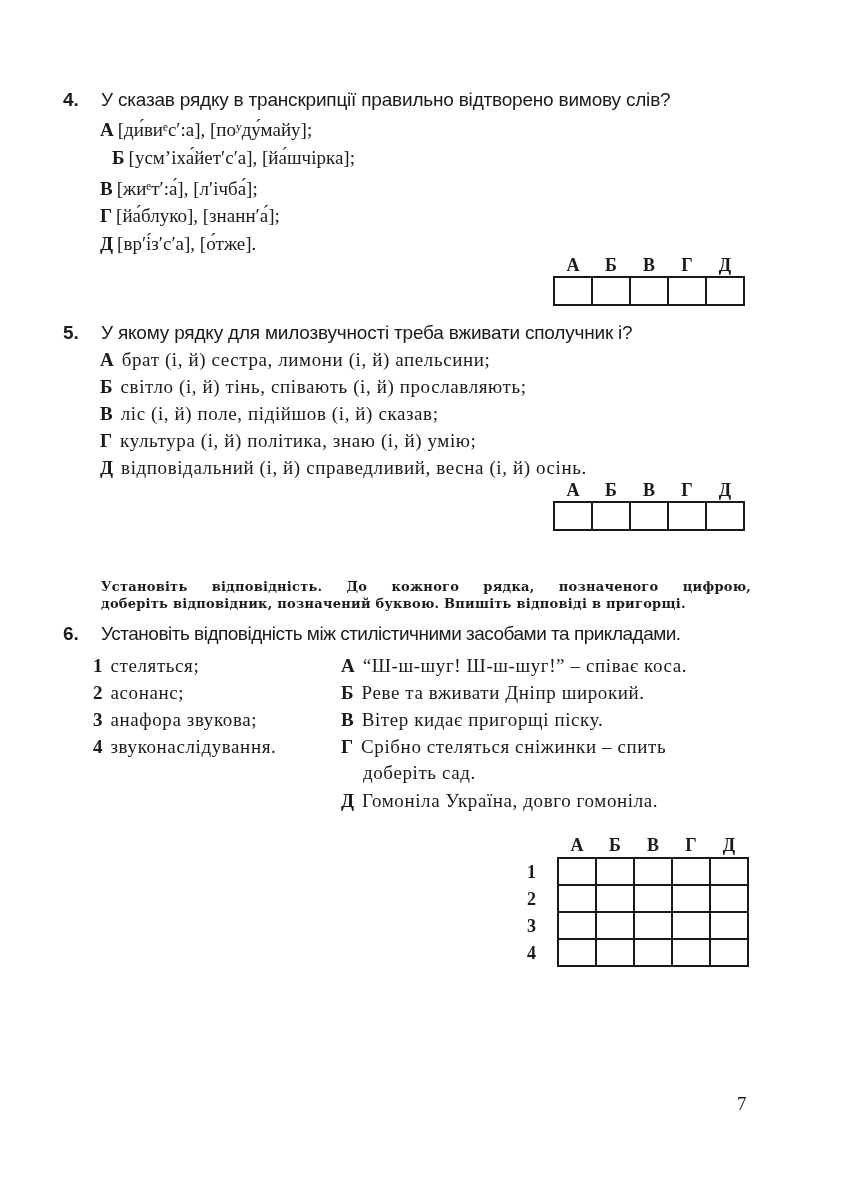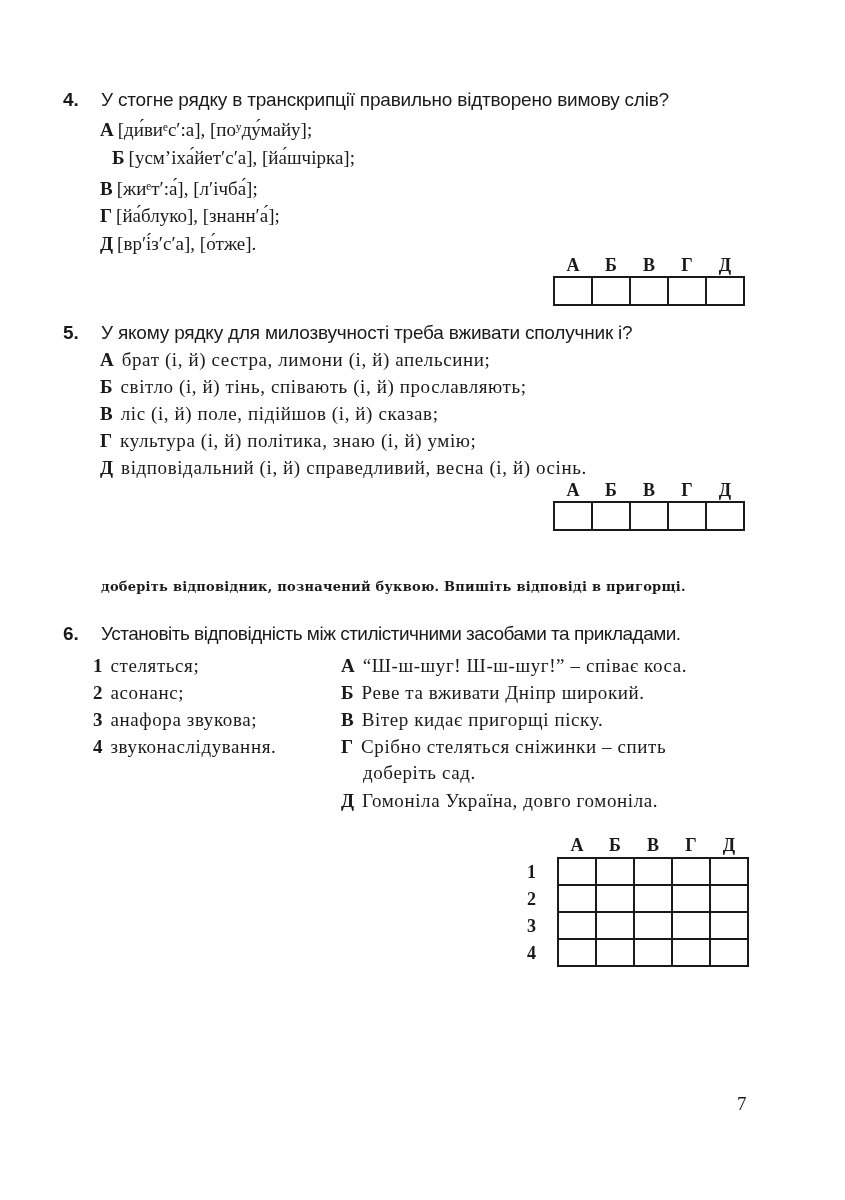--- a/index.html
+++ b/index.html
@@ -18,21 +18,21 @@
   .mgrid { position: absolute; border-collapse: collapse; }
   .mgrid th { font-family: "Liberation Serif", serif; font-weight: bold; font-size: 18px; line-height: 18px; padding: 0 0 3px 0; }
   .mgrid th.rowh { width: 30px; text-align: left; padding: 0 0 0 10px; font-size: 18px; }
   .mgrid td { border: 2px solid #1a1a1a; width: 36px; height: 25px; padding: 0; }
   .pageno { font-family: "Liberation Serif", serif; font-size: 19px; }
 </style>
 </head>
 <body>
 
 <div class="abs qnum" style="left:63px;top:89px;">4.</div>
-<div class="abs qtext" style="left:101px;top:89px;">У стогне рядку в транскрипції правильно відтворено вимову слів?</div>
+<div class="abs qtext" style="left:101px;top:89px;">У сказав рядку в транскрипції правильно відтворено вимову слів?</div>
 
 <div class="abs opt" style="left:100px;top:119px;"><b>А</b><span>[ди́виᵉс′:а], [поʸду́майу];</span></div>
 <div class="abs opt" style="left:100px;top:147px;margin-left:12px;"><b>Б</b><span>[усм’іха́йет′с′а], [йа́шчірка];</span></div>
 <div class="abs opt" style="left:100px;top:178px;"><b>В</b><span>[жиᵉт′:а́], [л′ічба́];</span></div>
 <div class="abs opt" style="left:100px;top:205px;"><b>Г</b><span>[йа́блуко], [знанн′а́];</span></div>
 <div class="abs opt" style="left:100px;top:233px;"><b>Д</b><span>[вр′і́з′с′а], [о́тже].</span></div>
 
 <table class="grid5" style="left:553px;top:256px;">
   <tbody>
       <tr>
@@ -74,20 +74,21 @@
     <td></td>
     <td></td>
     <td></td>
     <td></td>
     <td></td>
   </tr>
 </tbody>
   </table>
 
 <div class="abs instr" style="left:101px;top:578px;width:650px;">
+  <div style="text-align-last: justify;">Установіть відповідність. До кожного рядка, позначеного цифрою,</div>
   <div>доберіть відповідник, позначений буквою. Впишіть відповіді в пригорщі.</div>
 </div>
 
 <div class="abs qnum" style="left:63px;top:623px;">6.</div>
 <div class="abs qtext" style="left:101px;top:623px;letter-spacing:-0.5px;">Установіть відповідність між стилістичними засобами та прикладами.</div>
 
 <div class="abs opt wide" style="left:93px;top:655px;"><b>1</b><span class="t">стеляться;</span></div>
 <div class="abs opt wide" style="left:93px;top:682px;"><b>2</b><span class="t">асонанс;</span></div>
 <div class="abs opt wide" style="left:93px;top:709px;"><b>3</b><span class="t">анафора звукова;</span></div>
 <div class="abs opt wide" style="left:93px;top:736px;"><b>4</b><span class="t">звуконаслідування.</span></div>

